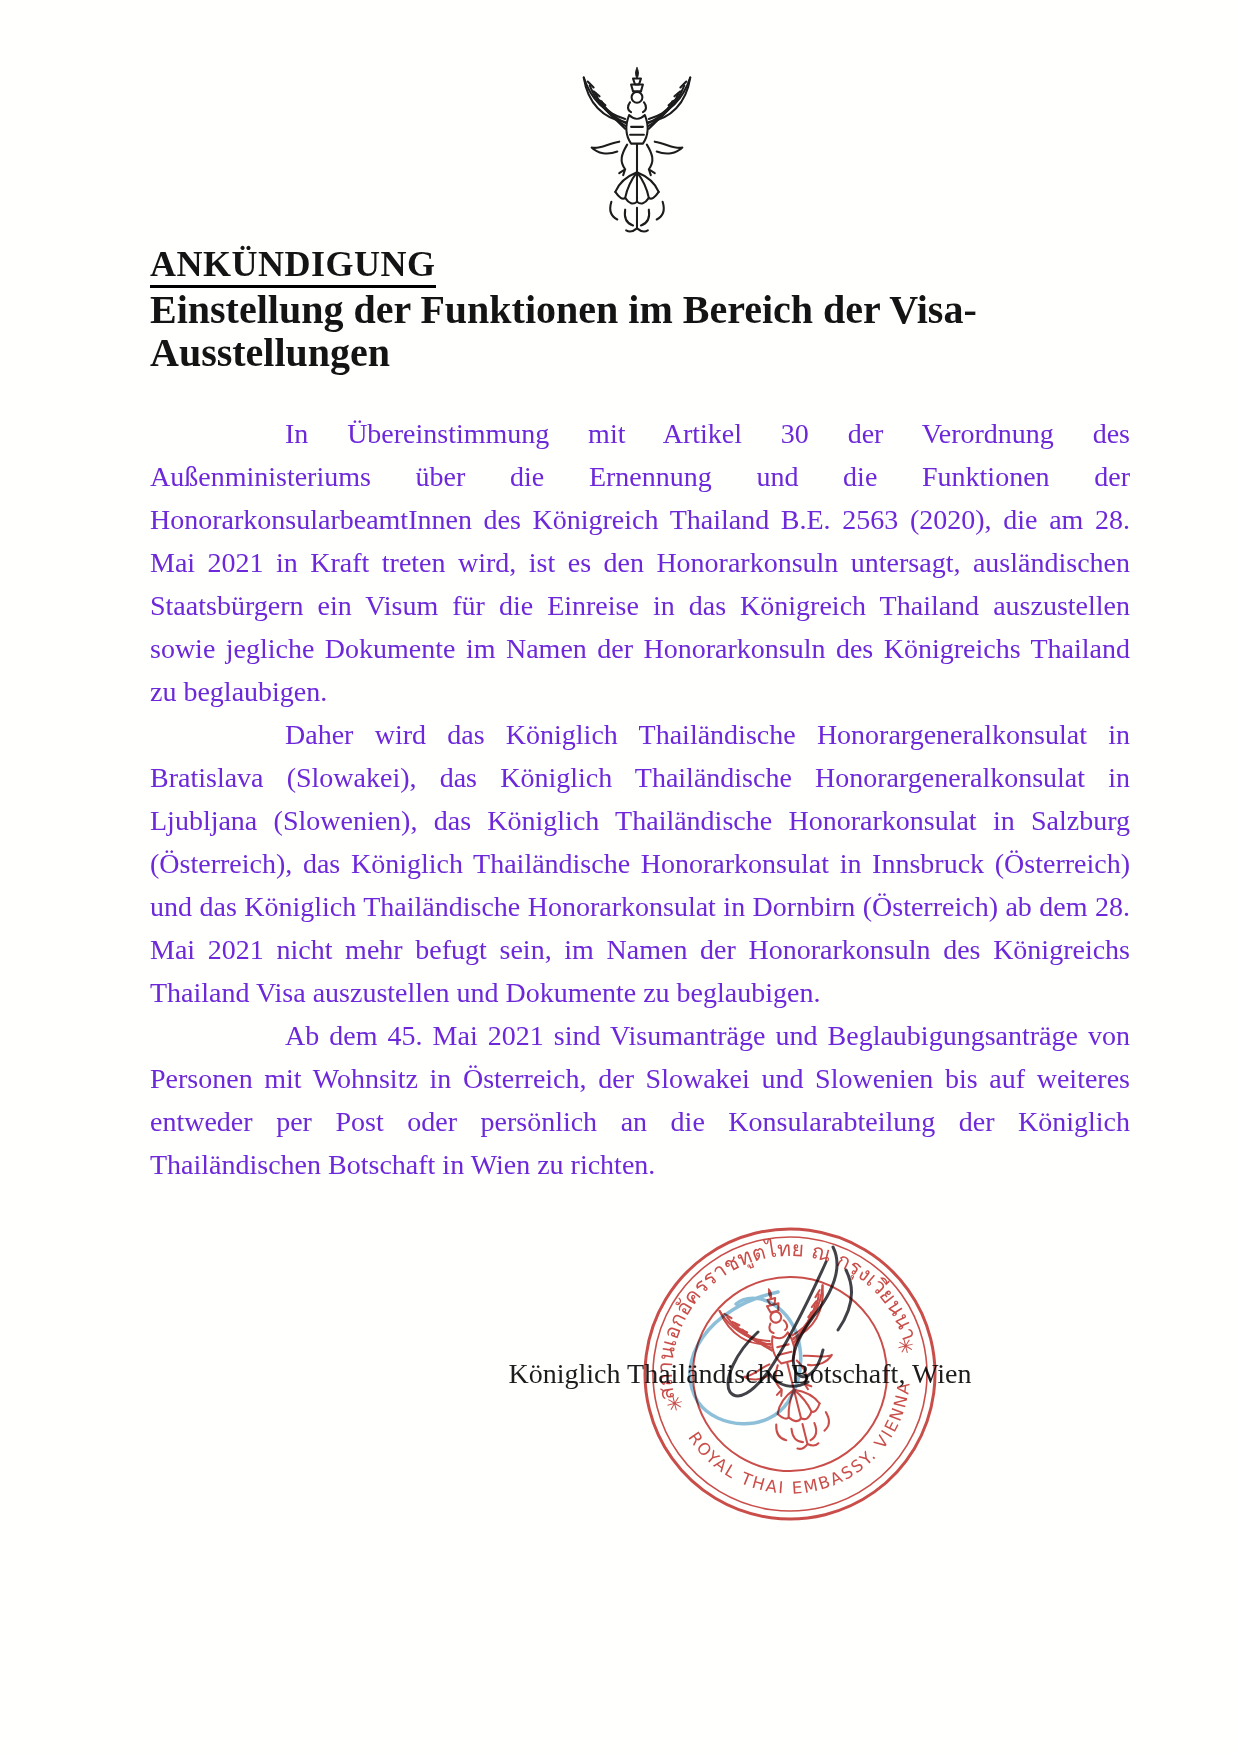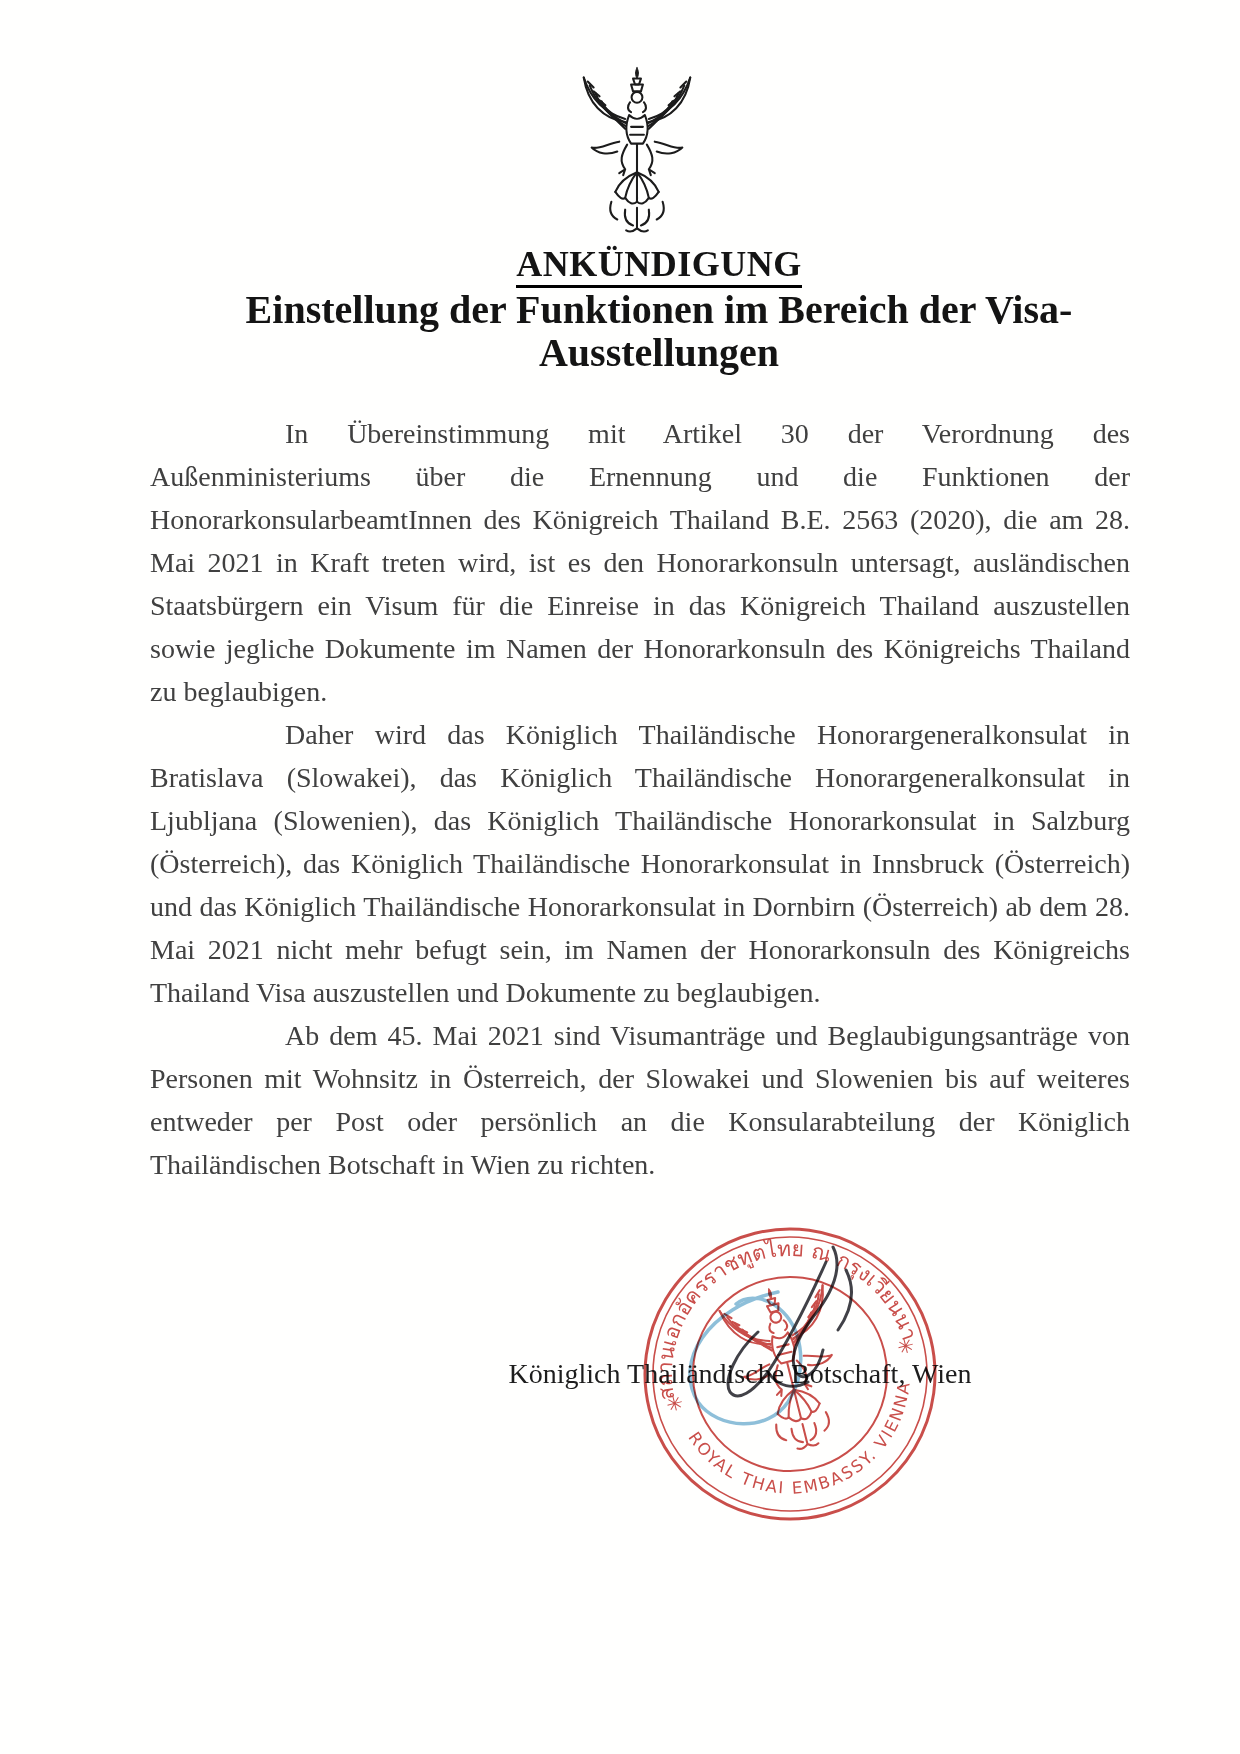--- a/index.html
+++ b/index.html
@@ -5,29 +5,29 @@
   html,body { margin:0; padding:0; background:#ffffff; }
   .page {
     position:relative; width:1240px; height:1754px; background:#fffffe;
     font-family:"Liberation Serif","DejaVu Serif",serif; color:#141414; overflow:hidden;
   }
   
   .emblem { position:absolute; left:568px; top:64px; width:138px; height:176px; color:#1c1c1c; }
   .emblem svg { width:100%; height:100%; }
 
   
-  .heading { position:absolute; left:164px; top:244px; width:990px; text-align:center; }
+  .heading { position:absolute; left:150px; top:244px; width:990px; }
   .doc-title { font-size:36px; font-weight:bold; line-height:40px; letter-spacing:0.5px; }
   .doc-title .underline { border-bottom:3px solid #000; padding-bottom:1px; }
   .doc-subtitle { margin-top:4px; font-size:40px; font-weight:bold; line-height:43px; }
 
   
   .body-text {
     position:absolute; left:150px; top:412px; width:980px;
-    font-size:28px; line-height:43px; text-align:justify; color:#404040;
+    font-size:28px; line-height:43px; text-align:justify; color:#6d28d9;
   }
   .body-text p { margin:0; text-indent:135px; }
 
   
   .stamp { position:absolute; left:640px; top:1224px; width:300px; height:300px;
            z-index:2; mix-blend-mode:multiply; opacity:0.93; }
   .stamp text { font-family:"DejaVu Sans","Liberation Sans",sans-serif; }
   .stamp-garuda { color:#c5403c; }
 
   

